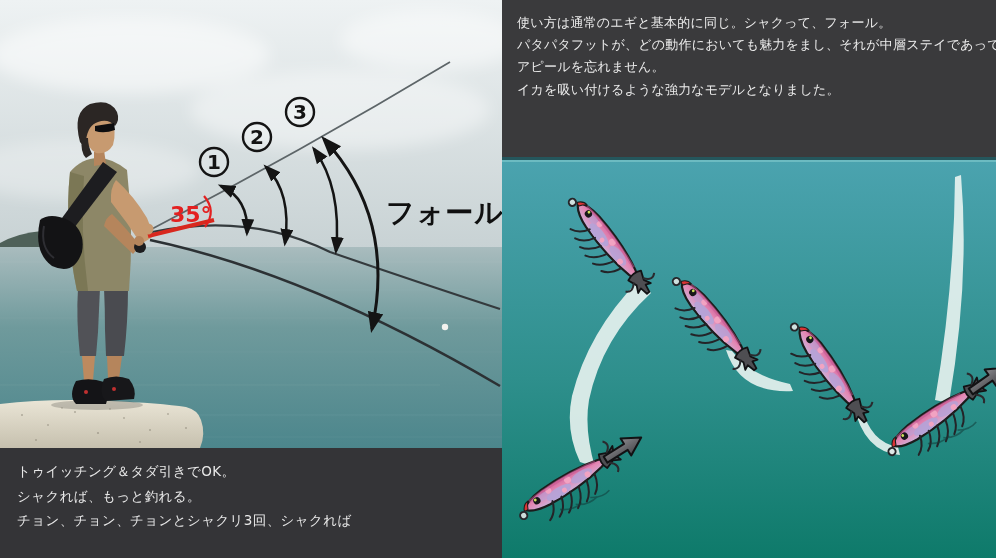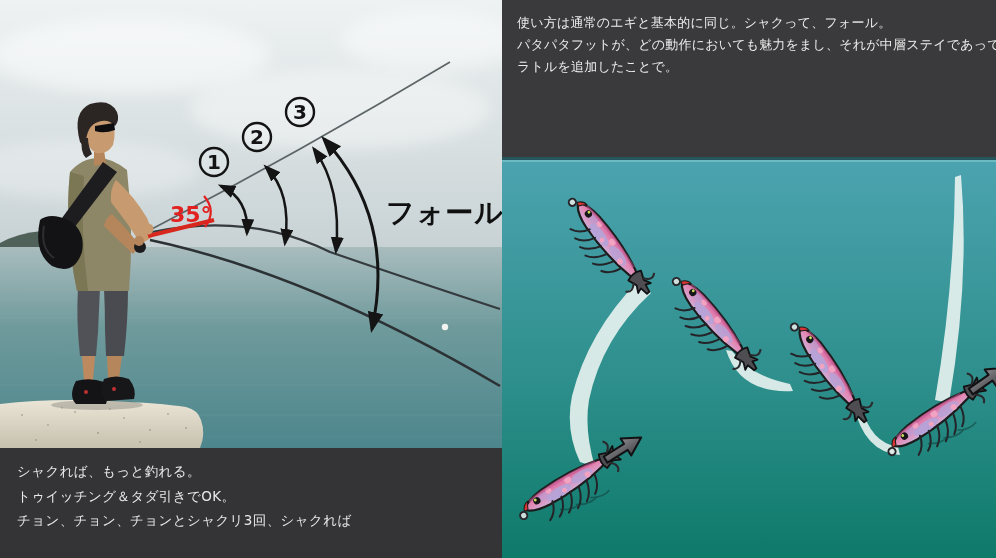--- a/index.html
+++ b/index.html
@@ -139,31 +139,32 @@
           <circle cx="300" cy="112" r="14" fill="#f4f7f8" fill-opacity="0.25" stroke="#141414" stroke-width="2.4"></circle>
           <text x="214" y="169" font-size="20" font-weight="bold" fill="#141414" text-anchor="middle">1</text>
           <text x="257" y="144" font-size="20" font-weight="bold" fill="#141414" text-anchor="middle">2</text>
           <text x="300" y="119" font-size="20" font-weight="bold" fill="#141414" text-anchor="middle">3</text>
         </g>
         <text x="386" y="222" font-size="28" font-weight="bold" fill="#101010" letter-spacing="1">フォール</text>
       </g>
     </svg>
 
     <div class="photo-caption">
+      <div>トゥイッチング＆タダ引きでOK。</div>
       <div>シャクれば、もっと釣れる。</div>
-      <div>トゥイッチング＆タダ引きでOK。</div>
       <div>チョン、チョン、チョンとシャクリ3回、シャクれば</div>
     </div>
   </div>
 
   <div class="right-panel">
     <div class="desc-block">
       <div>使い方は通常のエギと基本的に同じ。シャクって、フォール。</div>
       <div>パタパタフットが、どの動作においても魅力をまし、それが中層ステイであっても、</div>
-      <div>ラトルを追加したことで。</div>
+      <div>アピールを忘れません。</div>
+      <div>イカを吸い付けるような強力なモデルとなりました。</div>
     </div>
 
     <div class="illo-wrap">
       <svg width="494" height="398" viewBox="0 0 494 398">
         <defs>
           <linearGradient id="tealGrad" x1="0" y1="0" x2="0" y2="1">
             <stop offset="0" stop-color="#4BA3AF"></stop>
               <stop offset="0.55" stop-color="#2E8F8C"></stop>
             <stop offset="1" stop-color="#0E7A6A"></stop>
           </linearGradient>

